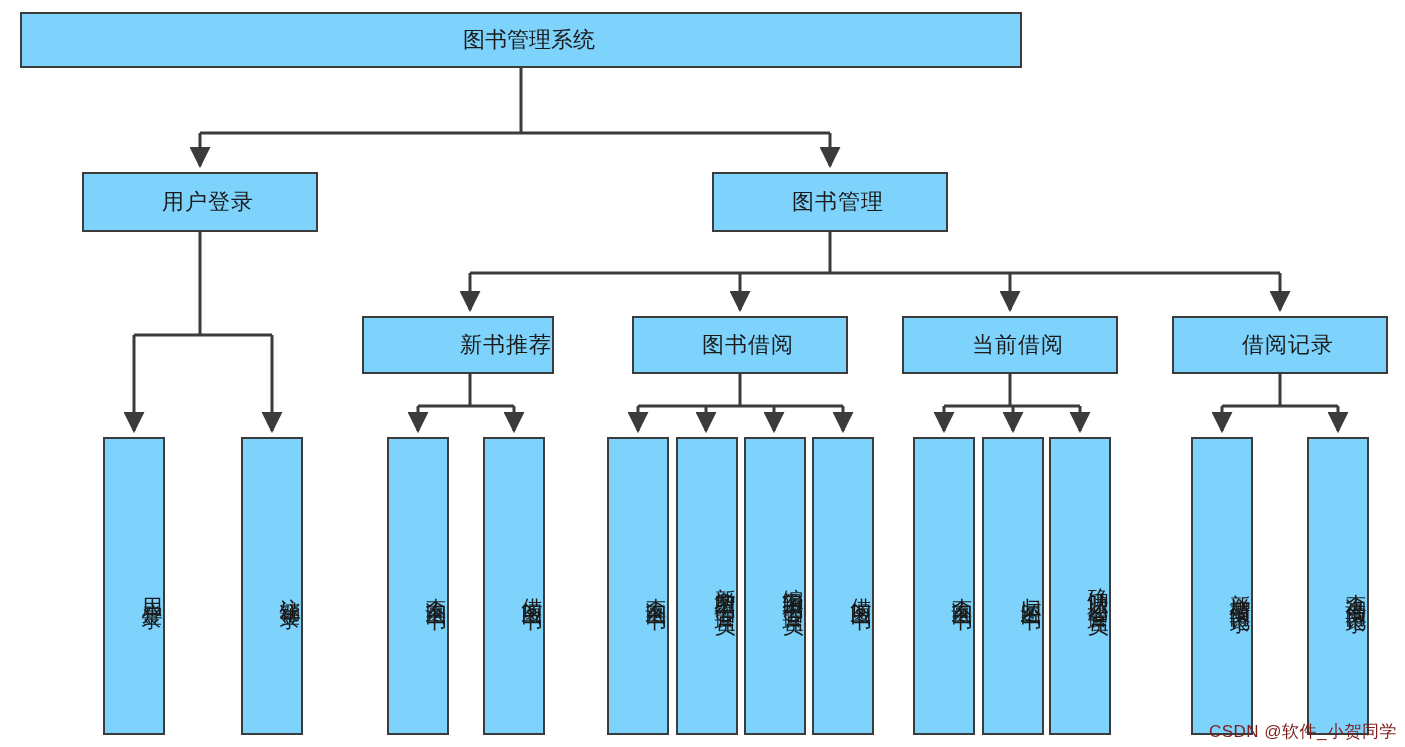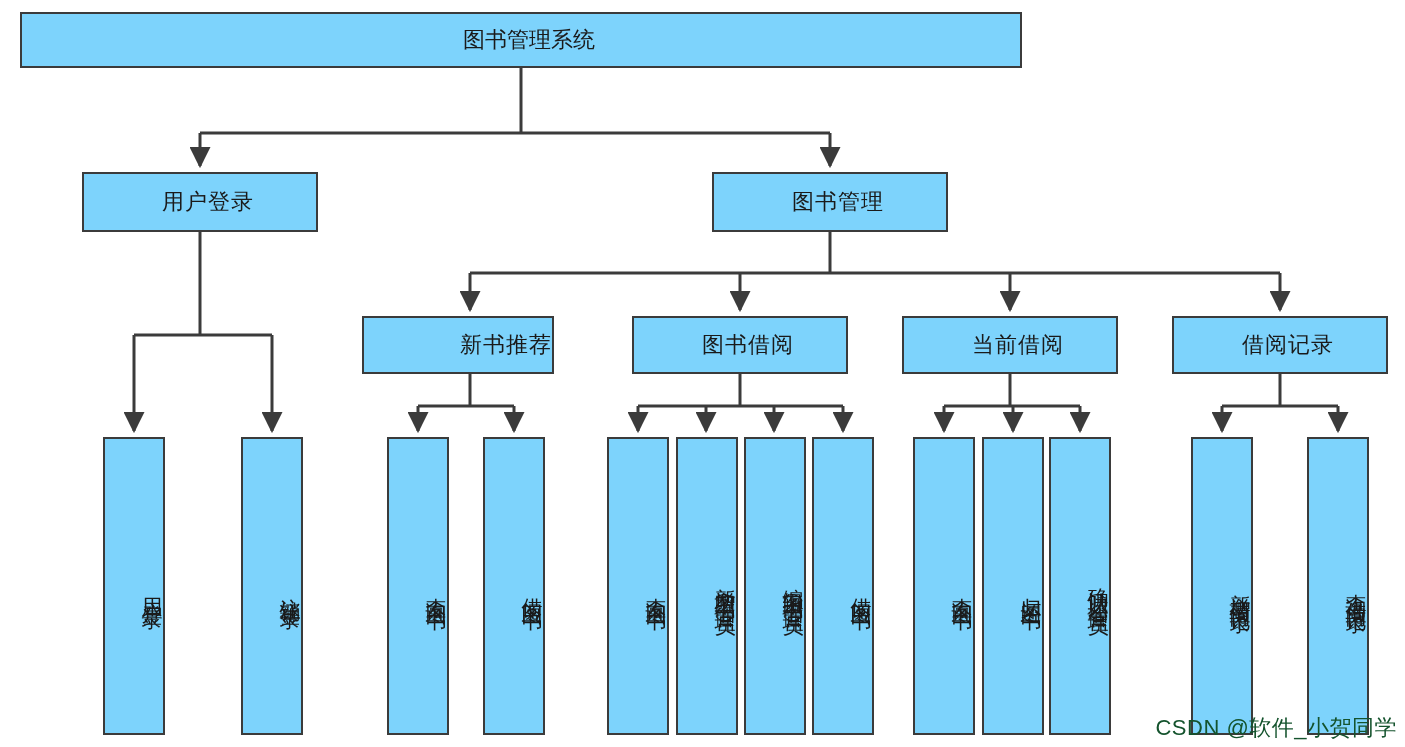--- a/index.html
+++ b/index.html
@@ -57,22 +57,22 @@
   }
   .node.v .vtext {
     writing-mode: vertical-rl;
     text-orientation: upright;
     display: block;
   }
   .watermark {
     position: absolute;
     right: 8px;
     bottom: 4px;
-    font-size: 22px;
-    color: #14532d;
+    font-size: 17px;
+    color: #7f1d1d;
     letter-spacing: 0.5px;
     z-index: 5;
     white-space: nowrap;
   }
 </style>
 </head>
 <body>
 
 <div id="canvas">
 

